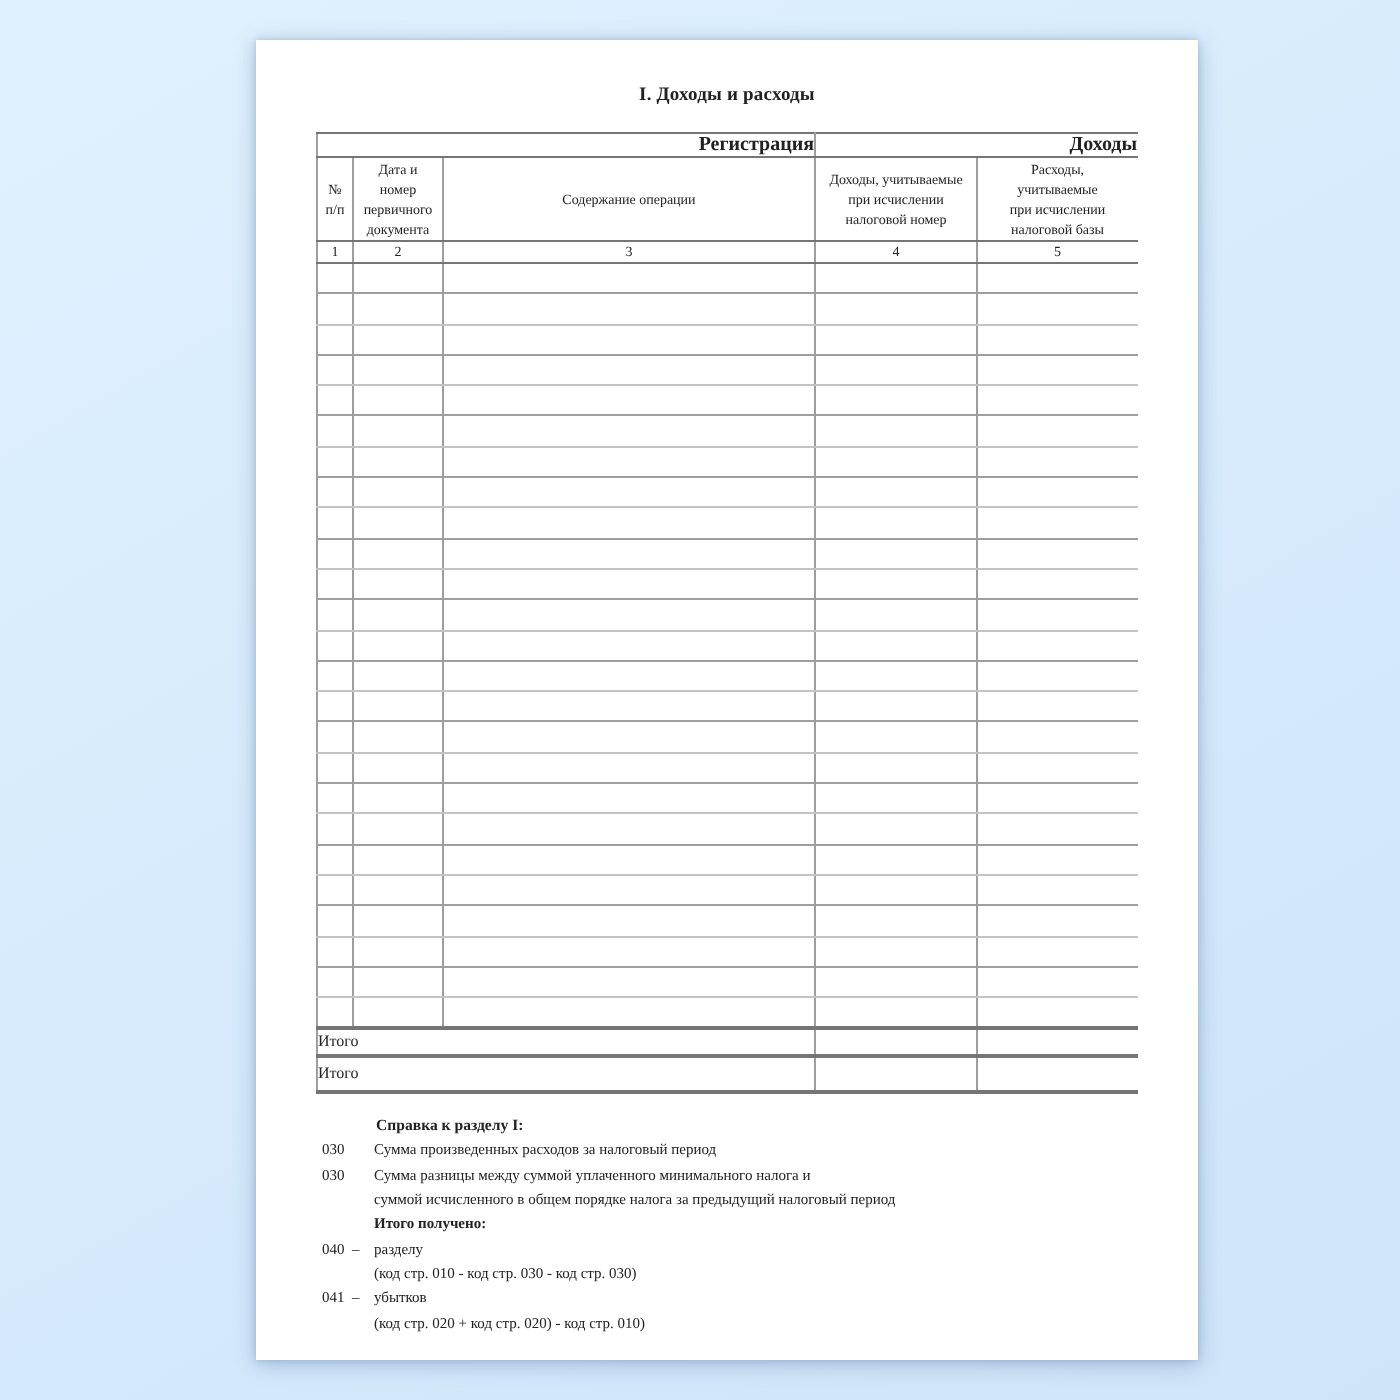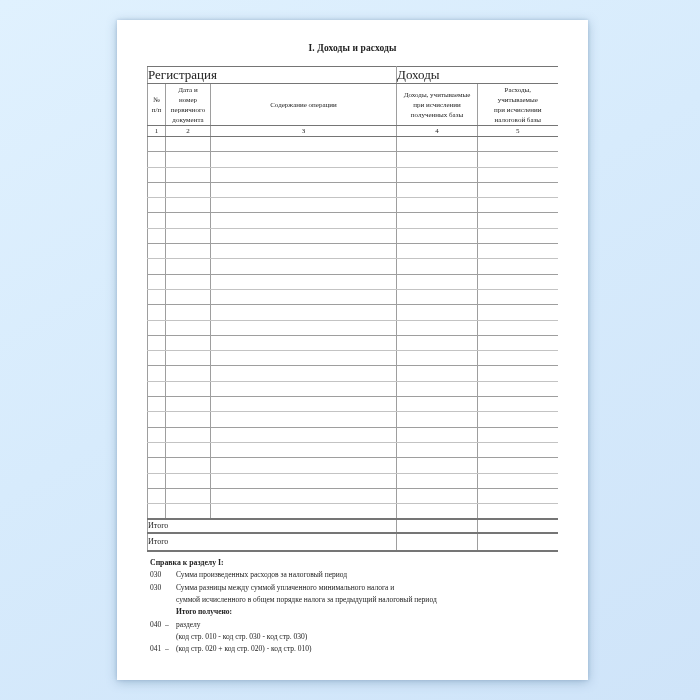--- a/index.html
+++ b/index.html
@@ -11,40 +11,41 @@
     --text:#222222;
   }
   *{box-sizing:border-box;}
   html,body{margin:0;padding:0;}
   body{
     width:700px;height:700px;overflow:hidden;
     font-family:"Liberation Serif","DejaVu Serif",serif;
     background:linear-gradient(150deg,#e0f1fe 0%,var(--background-blue) 45%,#cfe4f9 100%);
   }
   .page{
-    position:absolute;left:117px;top:20px;width:471px;height:660px;
+    position:absolute;left:128px;top:20px;width:471px;height:660px;
     background:var(--page-white);
     box-shadow:0 2px 10px rgba(96,130,165,.45),0 0 3px rgba(96,130,165,.30);
   }
   .doc-title{
     position:absolute;top:23px;left:0;width:100%;
     text-align:center;font-weight:bold;font-size:9.5px;color:var(--text);
     letter-spacing:.1px;
   }
   table.ledger{
     position:absolute;left:30px;top:46px;width:410px;
     border-collapse:collapse;table-layout:fixed;color:var(--text);
     border-top:1px solid var(--table-line-dark);
     border-left:1px solid var(--table-line-mid);
   }
   table.ledger th,table.ledger td{padding:0;font-weight:normal;overflow:hidden;}
   table.ledger th:not(.last),table.ledger td:not(.last){border-right:1px solid var(--table-line-mid);}
   tr.group-row th{
-    height:12px;font-size:13px;text-align:left;vertical-align:middle;
+    height:12px;font-size:10px;text-align:right;vertical-align:middle;
     border-bottom:1px solid var(--table-line-dark);
+    font-weight:bold;
   }
   tr.head-row th{
     height:42px;font-size:7px;line-height:10px;text-align:center;vertical-align:middle;
     white-space:pre-line;border-bottom:1px solid var(--table-line-dark);
   }
   tr.num-row td{
     height:11px;font-size:7px;text-align:center;vertical-align:middle;
     border-bottom:1px solid var(--table-line-dark);
   }
   tbody tr{height:15.3px;}
@@ -53,21 +54,21 @@
   tfoot tr td{border-bottom:2px solid var(--table-line-dark);}
   tfoot tr.t1 td{border-top:2px solid var(--table-line-dark);height:14px;}
   tfoot tr.t2 td{height:18px;}
   .total-label{
     font-weight:bold;font-size:8px;text-align:left;padding-left:3px;vertical-align:middle;margin-top:35px;
   }
   .ref{
     position:absolute;left:33px;top:537px;width:412px;color:var(--text);
     font-size:7.5px;line-height:12.33px;
   }
-  .ref-title{font-weight:bold;font-size:7.8px;}
+  .ref-title{font-weight:bold;font-size:7.8px;margin-left:27px;}
   .ref-item{display:grid;grid-template-columns:15px 11px auto;}
   .ref-item .bold{font-weight:bold;}
 </style>
 </head>
 <body>
 
 <div class="scene">
   <div class="page">
 
     <div class="doc-title">I. Доходы и расходы</div>
@@ -88,21 +89,21 @@
         <tr class="head-row">
           <th>№
 п/п</th>
           <th>Дата и
 номер
 первичного
 документа</th>
           <th>Содержание операции</th>
           <th>Доходы, учитываемые
 при исчислении
-полученных базы</th>
+налоговой номер</th>
           <th class="last">Расходы,
 учитываемые
 при исчислении
 налоговой базы</th>
         </tr>
         <tr class="num-row">
           <td>1</td>
           <td>2</td>
           <td>3</td>
           <td>4</td>
@@ -330,20 +331,21 @@
             <span>–</span>
             <div>
               <div>разделу</div>
               <div>(код стр. 010 - код стр. 030 - код стр. 030)</div>
             </div>
           </div>
           <div class="ref-item">
             <span>041</span>
             <span>–</span>
             <div>
+              <div>убытков</div>
               <div>(код стр. 020 + код стр. 020) - код стр. 010)</div>
             </div>
           </div>
         </div>
     </div>
 
   </div>
 </div>
 
 </body></html>

